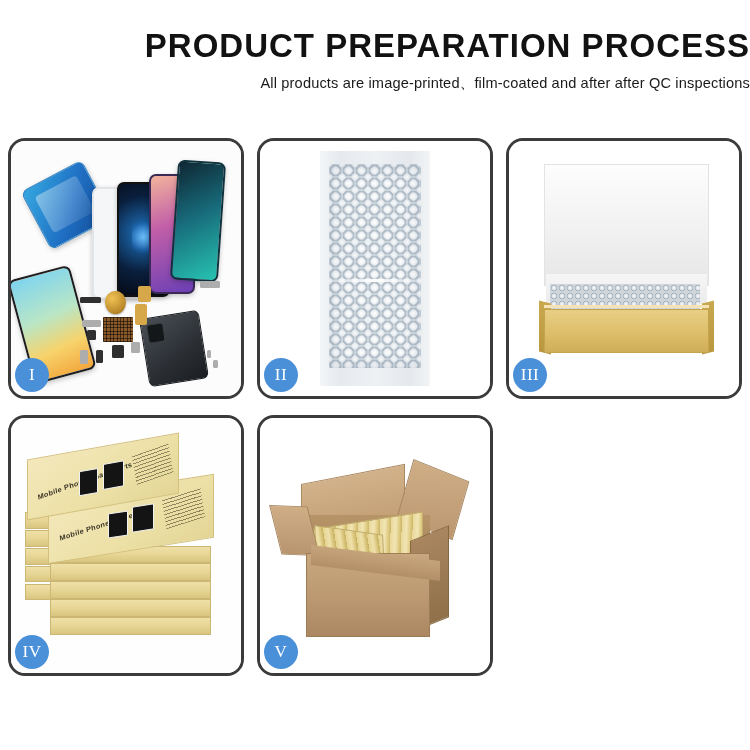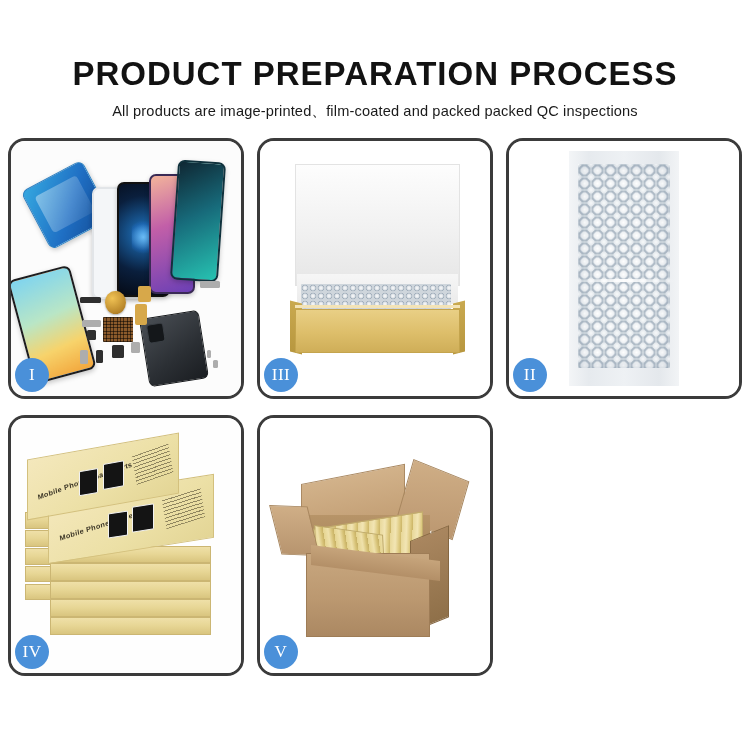--- a/index.html
+++ b/index.html
@@ -13,21 +13,21 @@
   }
 
   .page {
     position: relative;
     width: 750px;
     height: 750px;
     background: #ffffff;
   }
 
   
-  .header { padding-top: 54px; text-align: center; }
+  .header { padding-top: 26px; text-align: right; }
 
   .title {
     font-family: "Liberation Sans", sans-serif;
     font-size: 33px;
     font-weight: 700;
     letter-spacing: 1.0px;
     color: #121212;
     line-height: 40px;
     white-space: nowrap;
   }
@@ -372,21 +372,21 @@
     pointer-events:none;
   }
 </style>
 </head>
 <body>
 
 <div class="page">
 
   <div class="header">
     <div class="title">PRODUCT PREPARATION PROCESS</div>
-    <div class="subtitle">All products are image-printed、film-coated and packed packed QC inspections</div>
+    <div class="subtitle">All products are image-printed、film-coated and after after QC inspections</div>
   </div>
 
   <div class="grid">
 
     <div class="panel">
       <div class="panel-scene p1">
         <div class="phone ph-blue"></div>
         <div class="phone ph-white"></div>
         <div class="phone ph-dark"></div>
         <div class="phone ph-purple"></div>
@@ -407,41 +407,41 @@
         <div class="part dk" style="left:37%; top:82%; width:3%;  height:5%;"></div>
         <div class="part sil" style="left:30%; top:82%; width:3.5%;height:5.5%;"></div>
         <div class="part sil" style="left:85%; top:82%; width:2%;  height:3%;"></div>
         <div class="part sil" style="left:88%; top:86%; width:2%;  height:3%;"></div>
         <div class="part sil" style="left:82%; top:55%; width:9%;  height:2.5%;"></div>
       </div>
       <div class="badge">I</div>
     </div>
 
     <div class="panel">
+      <div class="panel-scene p2">
+        <div class="wrapsheet"></div>
+        <div class="bubbles"></div>
+        <div class="bubbles2"></div>
+        <div class="wrap-seam"></div>
+      </div>
+      <div class="badge">II</div>
+    </div>
+
+    <div class="panel">
       <div class="panel-scene p3">
         <div class="bx3-lid-top"></div>
         <div class="bx3-lid"></div>
         <div class="bx3-inner"></div>
         <div class="bx3-bubble"></div>
         <div class="bx3-left"></div>
         <div class="bx3-right"></div>
         <div class="bx3-front"></div>
         <div class="bx3-rim"></div>
       </div>
       <div class="badge">III</div>
-    </div>
-
-    <div class="panel">
-      <div class="panel-scene p2">
-        <div class="wrapsheet"></div>
-        <div class="bubbles"></div>
-        <div class="bubbles2"></div>
-        <div class="wrap-seam"></div>
-      </div>
-      <div class="badge">II</div>
     </div>
 
     <div class="panel">
       <div class="panel-scene p4">
         <div class="stack">
 
           <div class="kbox" style="left:6%;  top:37%; width:48%; height:6.5%;"></div>
           <div class="kbox" style="left:6%;  top:44%; width:48%; height:6.5%;"></div>
           <div class="kbox" style="left:6%;  top:51%; width:48%; height:6.5%;"></div>
           <div class="kbox" style="left:6%;  top:58%; width:48%; height:6.5%;"></div>

